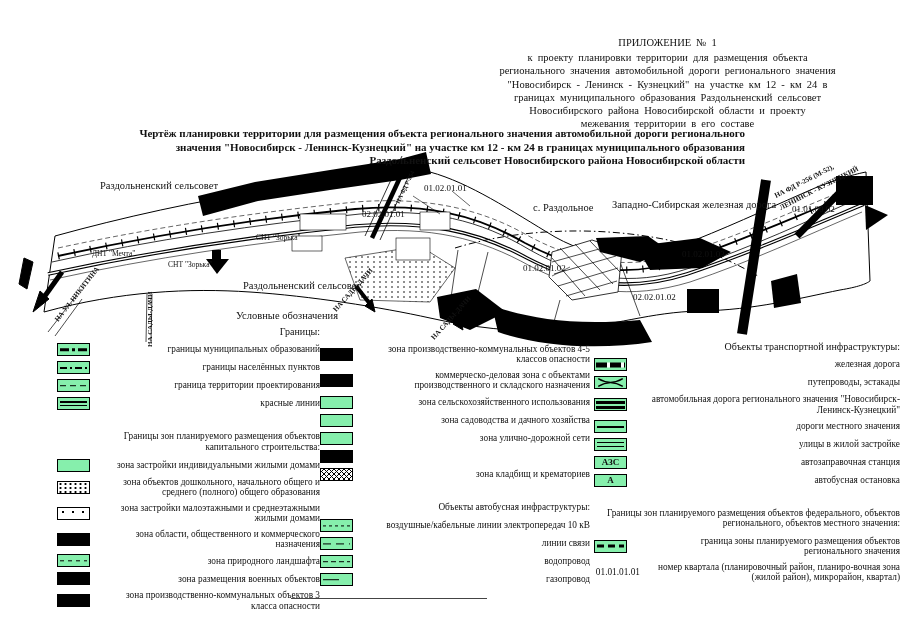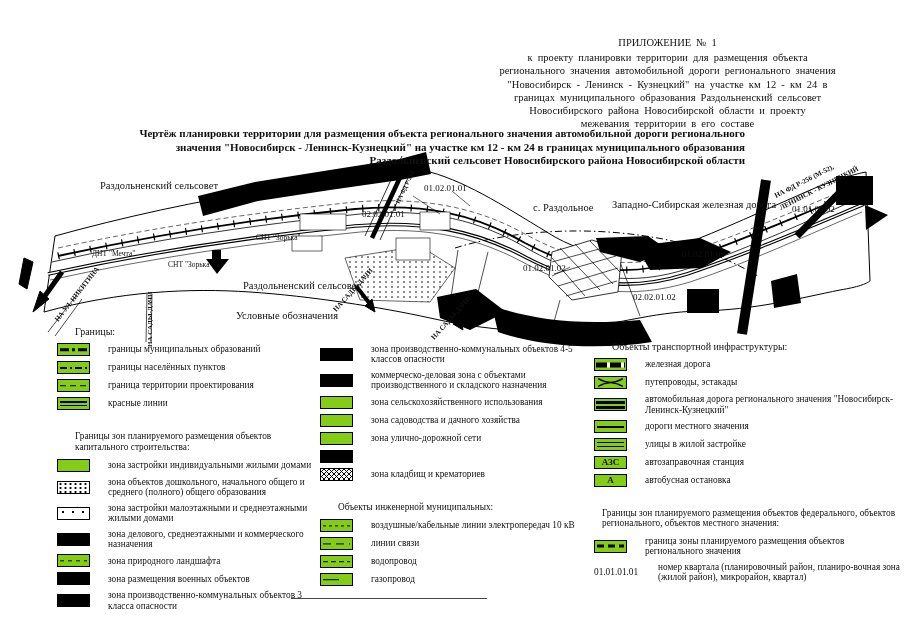--- a/index.html
+++ b/index.html
@@ -9,29 +9,29 @@
   .hdr{position:absolute;left:435px;top:36px;width:465px;text-align:center;
        font-size:10.5px;line-height:13.2px;word-spacing:2.5px;}
   .hdr .ap{margin-bottom:2px;}
   
   .ttl{position:absolute;left:30px;top:127px;width:715px;text-align:right;font-weight:bold;
        font-size:11px;line-height:13.5px;}
   
   .mapsvg{position:absolute;left:0;top:0;width:905px;height:640px;}
   
   .leg-head{font-size:10px;margin:0 0 6px 18px;}
-  .col{position:absolute;font-size:9.3px;line-height:1.12;}
+  .col{position:absolute;font-size:9.3px;line-height:1.12;text-align:right;}
   .col-l{left:57px;top:326px;width:263px;}
   .col-m{left:320px;top:344px;width:270px;}
   .col-r{left:594px;top:341px;width:306px;}
   .lr{display:flex;gap:18px;align-items:center;margin-bottom:5px;}
   .lr .lbl{flex:1;}
   .subhead{margin:21px 0 7px 18px;}
   
-  .sw{width:33px;height:13px;border:1px solid #000;background:#84cc16;flex:0 0 33px;
+  .sw{width:33px;height:13px;border:1px solid #000;background:#86efac;flex:0 0 33px;
       position:relative;box-sizing:border-box;}
   .swline::after{content:"";position:absolute;left:2px;right:2px;top:50%;transform:translateY(-50%);}
   .sw-munic::after{height:3.5px;background:repeating-linear-gradient(90deg,#000 0 9px,transparent 9px 12px,#000 12px 15px,transparent 15px 18px);}
   .sw-settl::after{height:2px;background:repeating-linear-gradient(90deg,#000 0 7px,transparent 7px 10px,#000 10px 12px,transparent 12px 15px);}
   .sw-proj::after{height:1.6px;background:repeating-linear-gradient(90deg,#000 0 6px,transparent 6px 10px);}
   .sw-red::before{content:"";position:absolute;left:2px;right:2px;top:3px;height:1.4px;background:#000;}
   .sw-red::after{content:"";position:absolute;left:2px;right:2px;bottom:3px;height:1.4px;background:#000;}
   .sw-black{background:#000;}
   .sw-stipple{background:radial-gradient(#000 1px,transparent 1.3px);background-size:5px 4px;}
   .sw-sparse{background:radial-gradient(#000 0.8px,transparent 1px);background-size:10px 8px;}
@@ -246,21 +246,21 @@
     <div class="lr">
       <span class="sw sw-stipple"></span>
       <span class="lbl">зона объектов дошкольного, начального общего и среднего (полного) общего образования</span>
     </div>
     <div class="lr">
       <span class="sw sw-sparse"></span>
       <span class="lbl">зона застройки малоэтажными и среднеэтажными жилыми домами</span>
     </div>
     <div class="lr">
       <span class="sw sw-black"></span>
-      <span class="lbl">зона делового, среднеэтажными и коммерческого назначения</span>
+      <span class="lbl">зона области, общественного и коммерческого назначения</span>
     </div>
     <div class="lr">
       <span class="sw swline sw-natland"></span>
       <span class="lbl">зона природного ландшафта</span>
     </div>
     <div class="lr">
       <span class="sw sw-black"></span>
       <span class="lbl">зона размещения военных объектов</span>
     </div>
     <div class="lr">
@@ -290,21 +290,21 @@
       <span class="sw"></span>
       <span class="lbl">зона улично-дорожной сети</span>
     </div>
     <div class="lr">
       <span class="sw sw-black"></span>
     </div>
     <div class="lr">
       <span class="sw sw-cem"></span>
       <span class="lbl">зона кладбищ и крематориев</span>
     </div>
-    <div class="subhead">Объекты инженерной муниципальных:</div>
+    <div class="subhead">Объекты автобусная инфраструктуры:</div>
     <div class="lr">
       <span class="sw swline sw-el"></span>
       <span class="lbl">воздушные/кабельные линии электропередач 10 кВ</span>
     </div>
     <div class="lr">
       <span class="sw swline sw-comm"></span>
       <span class="lbl">линии связи</span>
     </div>
     <div class="lr">
       <span class="sw swline sw-water"></span>

